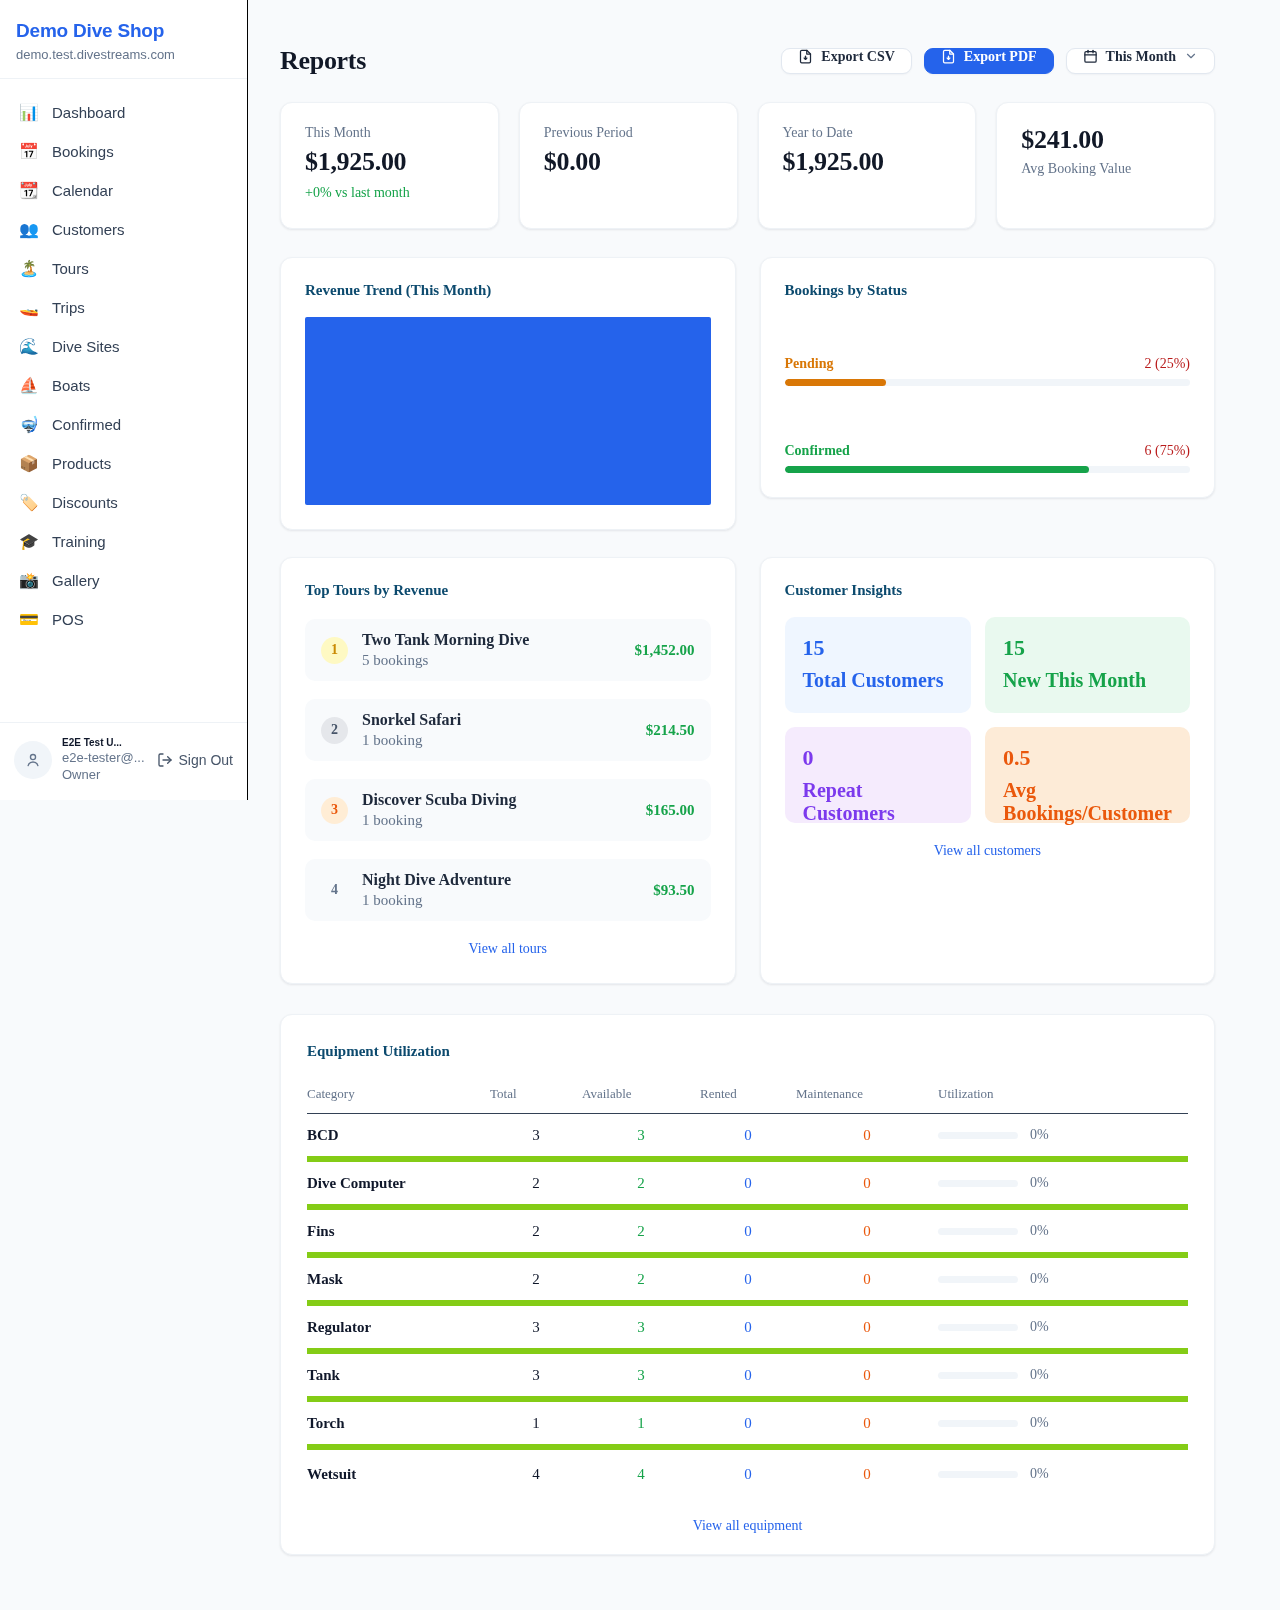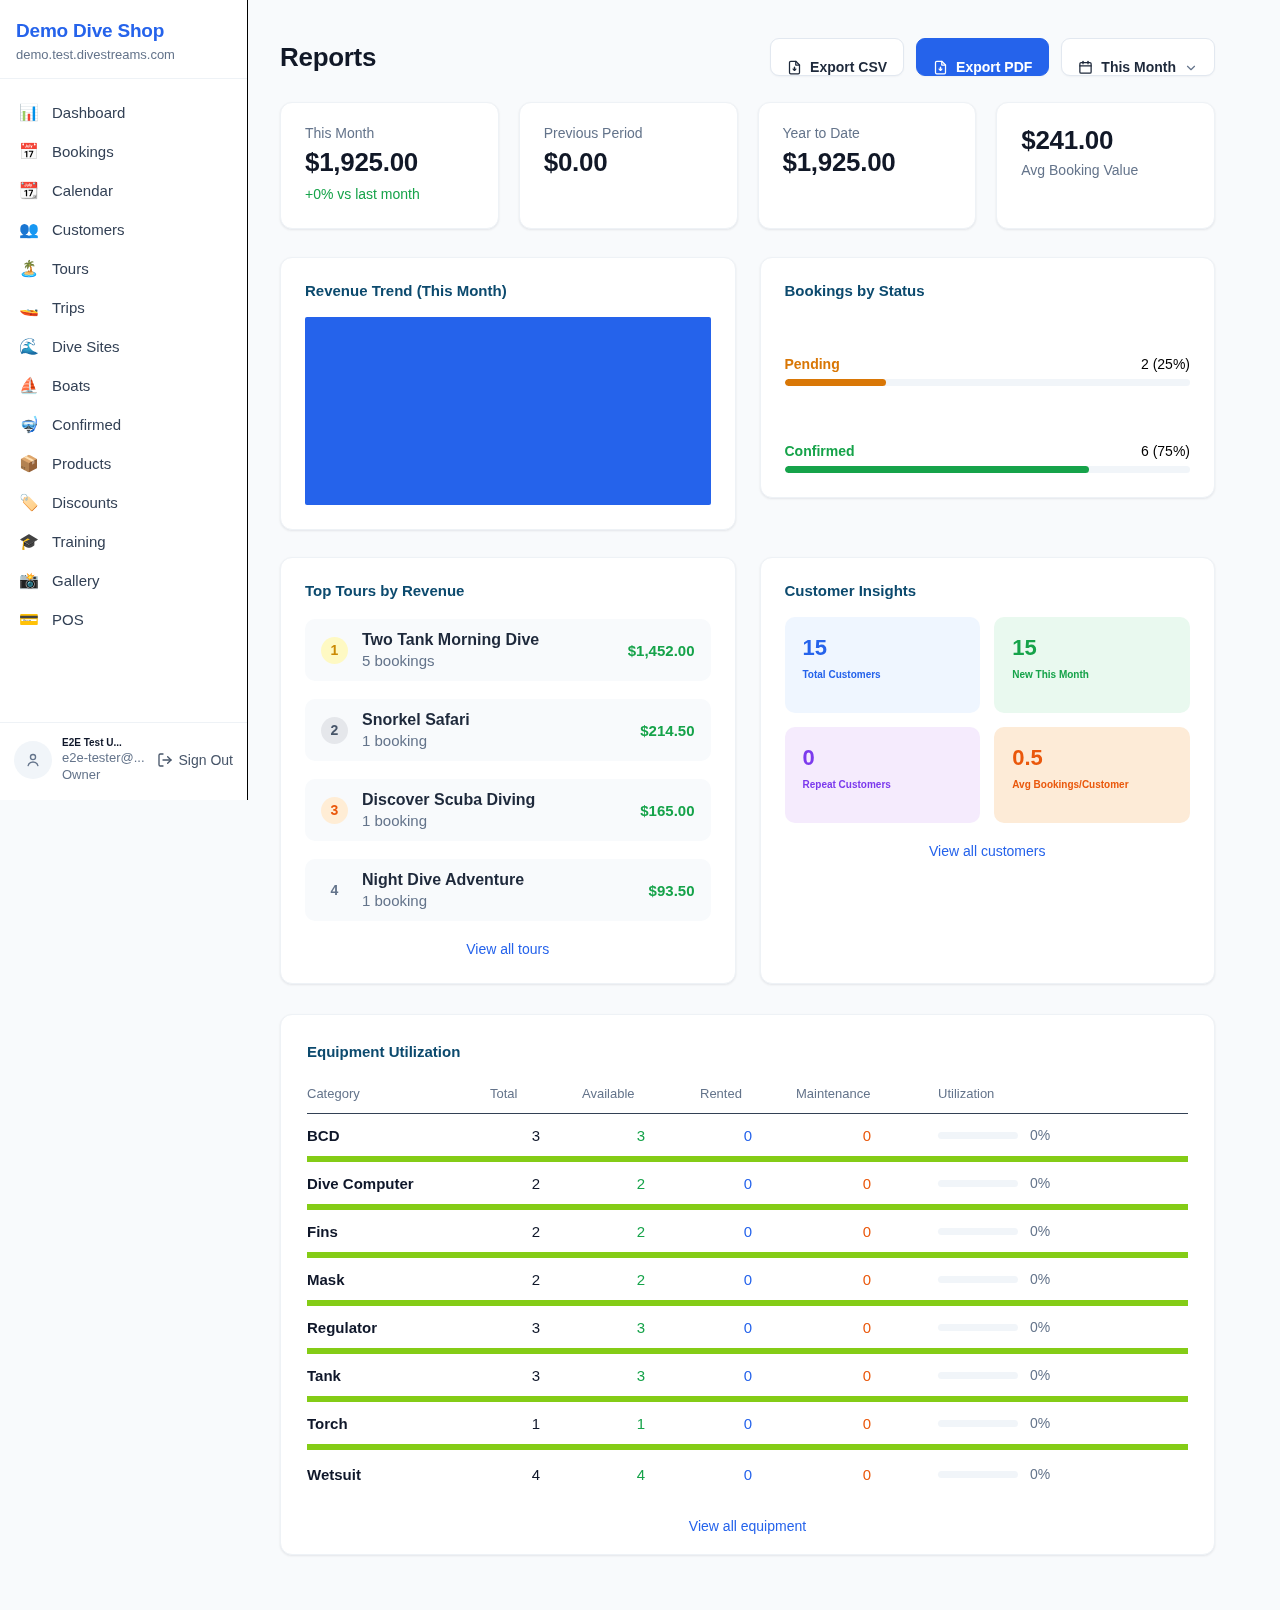--- a/index.html
+++ b/index.html
@@ -35,26 +35,26 @@
     display:flex; align-items:center; justify-content:center; color:#64748b; flex:0 0 auto;
   }
   .user-info { min-width:0; flex:1; }
   .user-name { font-size:10px; font-weight:700; color:#0f172a; }
   .user-email, .user-role { font-size:13px; color:#64748b; margin-top:2px; }
   .signout {
     display:flex; align-items:center; gap:6px; color:#475569; font-size:14px;
     cursor:pointer; flex:0 0 auto; background:none; border:none; font-family:inherit;
   }
   
-  .main { position:absolute; left:280px; top:8px; width:935px; }
+  .main { position:absolute; left:280px; top:16px; width:935px;font-family:Liberation Serif, serif; }
   .page-head { margin-top:30px; display:flex; align-items:center; justify-content:space-between; }
   .page-title { font-size:26px; font-weight:800; color:#111827; letter-spacing:-.3px; }
   .head-actions { display:flex; gap:12px; }
   .btn {
-    display:flex; align-items:flex-end; gap:8px; height:38px; padding:0 16px;
+    display:flex; align-items:flex-start; gap:8px; height:26px; padding:0 16px;
     border-radius:9px; font-size:14px; font-weight:700; cursor:pointer;
     font-family:inherit; border:1px solid #e2e8f0; background:#fff; color:#1e293b;
     box-shadow:0 1px 2px rgba(15,23,42,.04);
   }
   .btn-primary { background:#2563eb; border-color:#2563eb; color:#fff; }
   .btn svg { flex:0 0 auto; }
   
   .card {
     background:#fff; border-radius:12px; border:1px solid #eef2f6;
     box-shadow:0 1px 2px rgba(15,23,42,.04), 0 1px 3px rgba(15,23,42,.05);
@@ -71,21 +71,21 @@
   
   .charts-row { margin-top:28px; display:grid; grid-template-columns:1fr 1fr; gap:24px; align-items:start; }
   .revenue-card { padding:24px; }
   .revenue-bar { margin-top:18px; height:188px; background:#2563eb; border-radius:2px; }
   .status-card { padding:24px; }
   .status-item { margin-top:16px; }
   .status-line { display:flex; justify-content:space-between; align-items:baseline; }
   .status-name { font-size:14px; font-weight:700;margin-top:41px; }
   .status-name.pending { color:#d97706; }
   .status-name.confirmed { color:#16a34a; }
-  .status-count { font-size:14px; color:#000000; }
+  .status-count { font-size:14px; color:#b91c1c; }
   .bar-track { margin-top:7px; height:7px; border-radius:99px; background:#f1f5f9; overflow:hidden; }
   .bar-fill { height:100%; border-radius:99px; }
   .bar-fill.pending { background:#d97706; width:25%; }
   .bar-fill.confirmed { background:#16a34a; width:75%; }
   
   .row2 { margin-top:27px; display:grid; grid-template-columns:1fr 1fr; gap:24px; }
   .tours-card { padding:24px; }
   .tour-list { margin-top:20px; display:flex; flex-direction:column; gap:18px; }
   .tour-row {
     background:#f8fafc; border-radius:10px; padding:12px 16px;
@@ -107,21 +107,21 @@
   .view-all {
     display:block; margin:20px auto 2px; text-align:center;
     color:#2563eb; font-size:14px; background:none; border:none;
     font-family:inherit; cursor:pointer;
   }
   
   .insights-card { padding:24px; }
   .insight-grid { margin-top:18px; display:grid; grid-template-columns:1fr 1fr; gap:14px; }
   .insight-tile { border-radius:10px; padding:18px 18px 20px; height:96px; }
   .insight-value { font-size:22px; font-weight:800; }
-  .insight-label { font-size:10px; font-weight:600; margin-top:8px; }
+  .insight-label { font-size:20px; font-weight:600; margin-top:8px; }
   .tile-blue { background:#eff6ff; } .tile-blue .insight-value,.tile-blue .insight-label { color:#2563eb; }
   .tile-green { background:#e9f9ef; } .tile-green .insight-value,.tile-green .insight-label { color:#16a34a; }
   .tile-purple { background:#f5ebfd; } .tile-purple .insight-value,.tile-purple .insight-label { color:#7c3aed; }
   .tile-orange { background:#fdebd7; } .tile-orange .insight-value,.tile-orange .insight-label { color:#ea580c; }
   
   .equip-card { margin-top:30px; padding:28px 26px 18px; }
   .equip-table { margin-top:14px; }
   .equip-row {
     display:grid; grid-template-columns:1fr 92px 118px 96px 142px 250px;
     align-items:center; height:48px;

